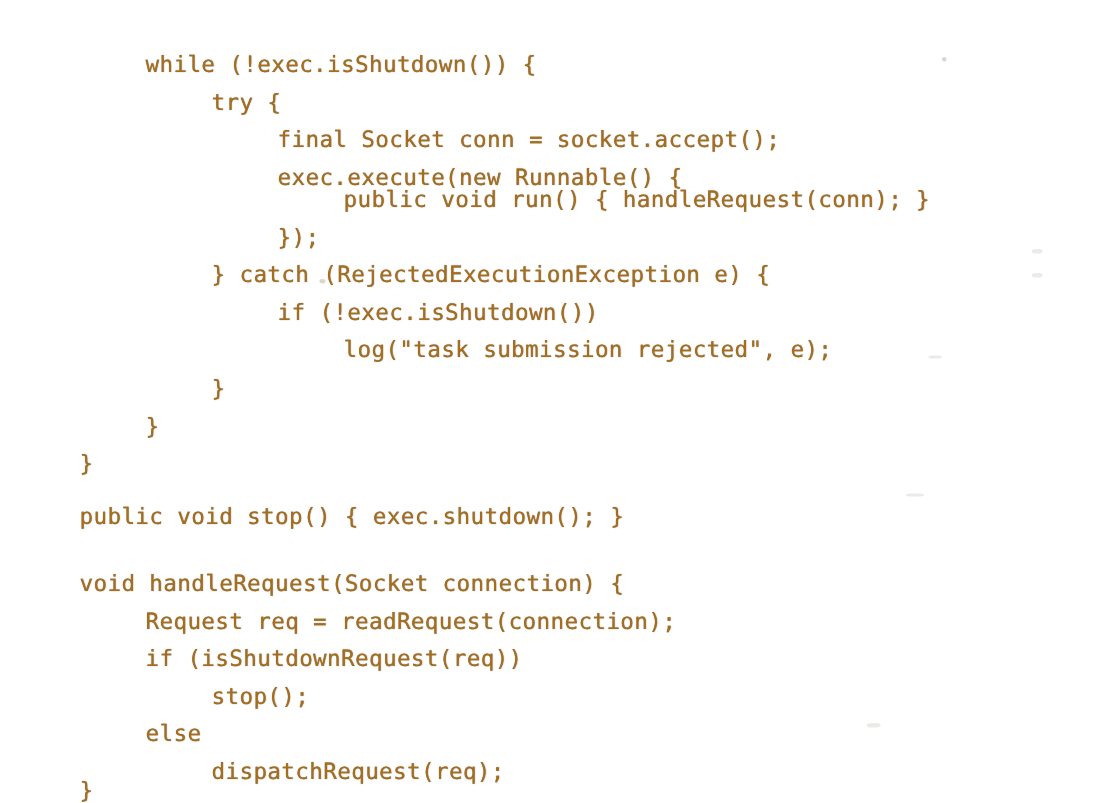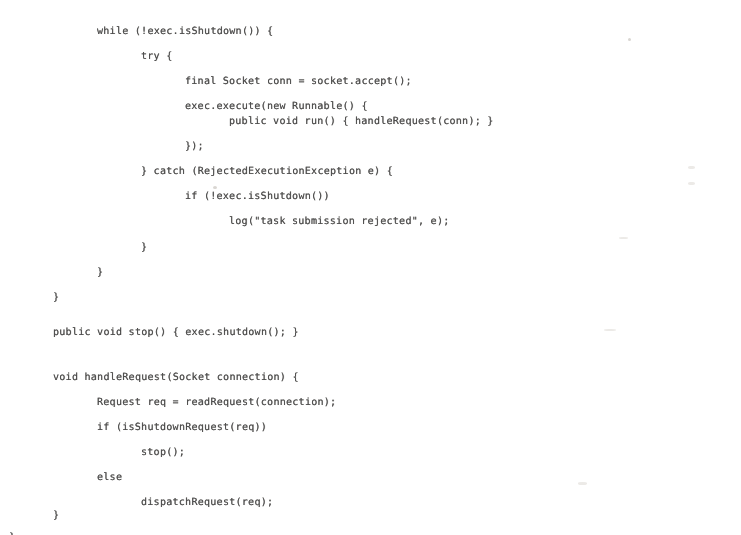--- a/index.html
+++ b/index.html
@@ -22,30 +22,31 @@
     left: 0;
     top: 0;
     width: 741px;
     height: 535px;
   }
   .code-line {
     position: absolute;
     left: 0;
     white-space: pre;
     font-family: "DejaVu Sans Mono", "Liberation Mono", monospace;
-    font-size: 10px;
+    font-size: 15px;
     line-height: 25.5px;
     letter-spacing: 0.28px;
-    color: #404040;
+    color: #a16207;
     font-weight: 500;
     text-rendering: geometricPrecision;
     -webkit-font-smoothing: antialiased;
     text-shadow: 0 0 0.6px rgba(40,36,33,0.55),
                  0.35px 0.2px 0.7px rgba(70,64,58,0.28);
     opacity: 0.93;
+    margin-top: 12px;
   }
   .speck {
     position: absolute;
     background: #b9b4ad;
     border-radius: 50%;
     opacity: 0.55;
   }
   .smudge {
     position: absolute;
     background: #cfcac3;

